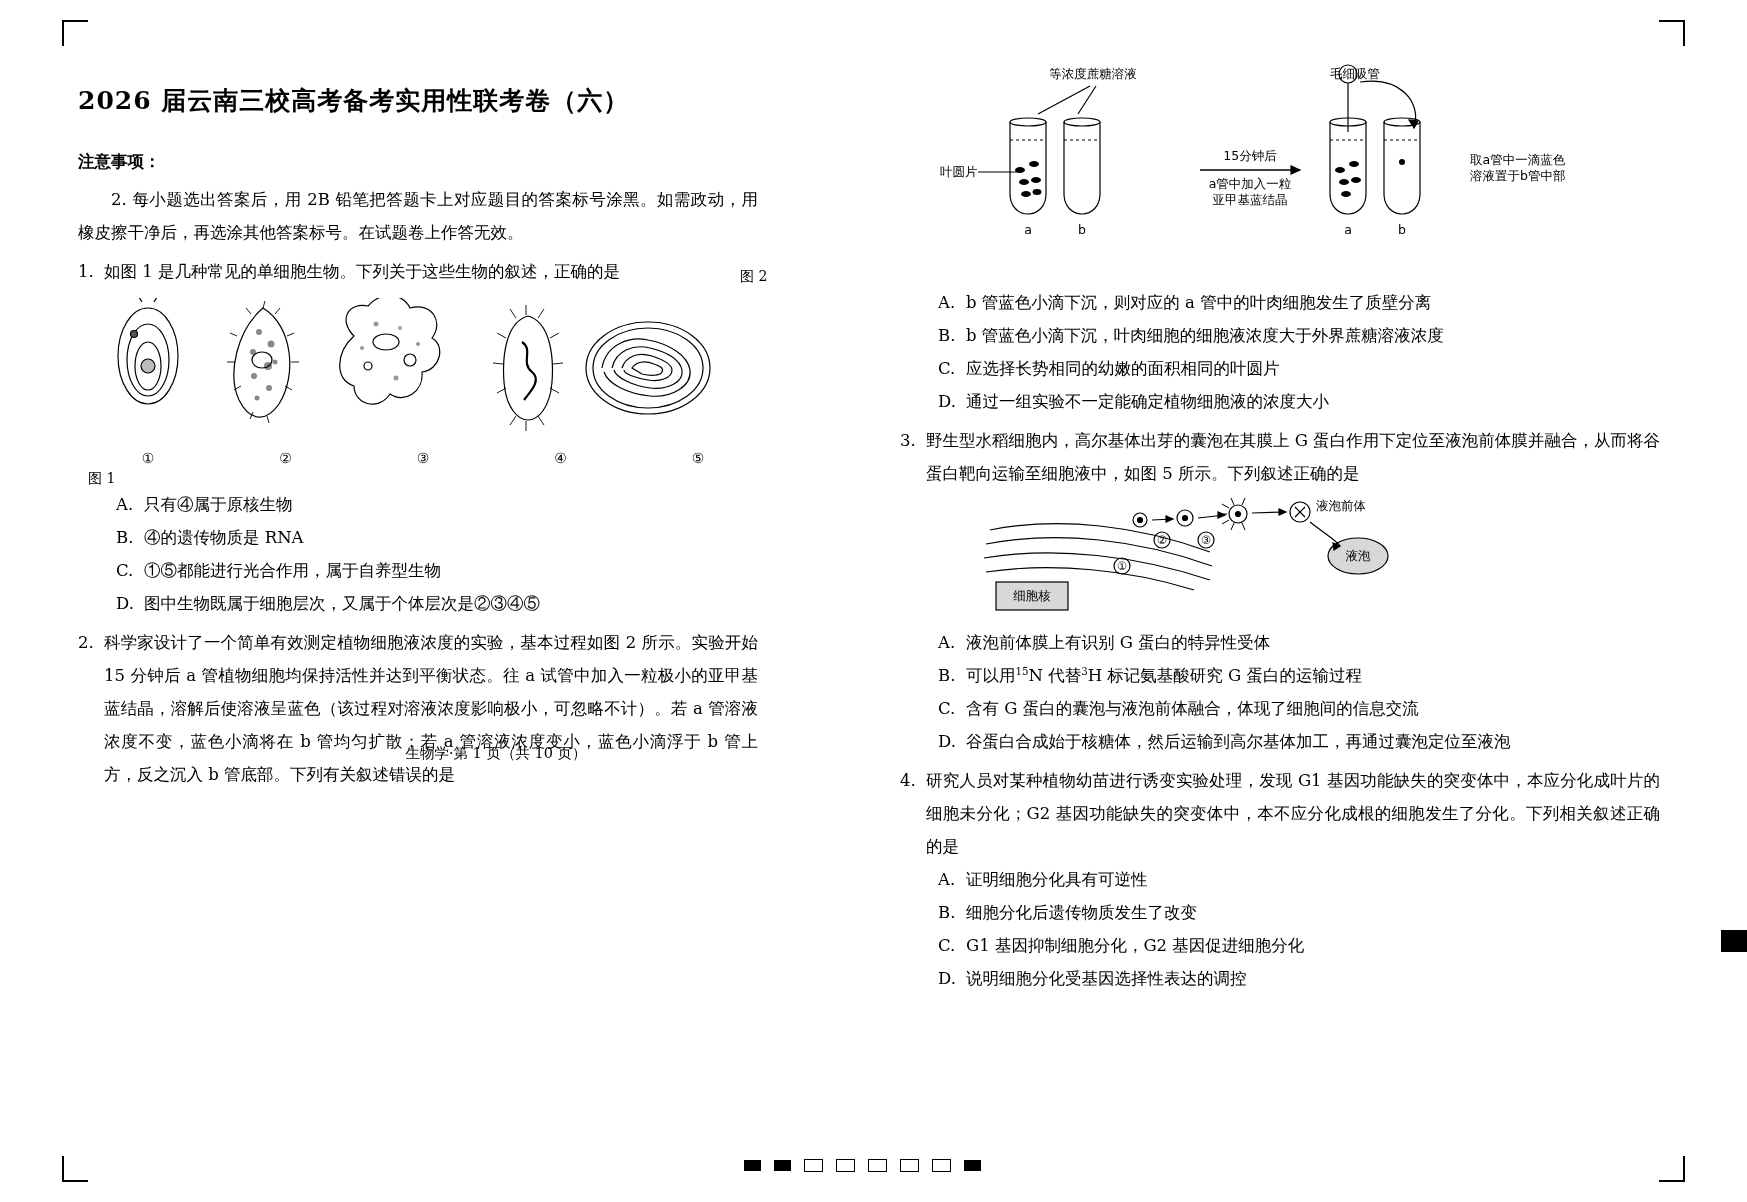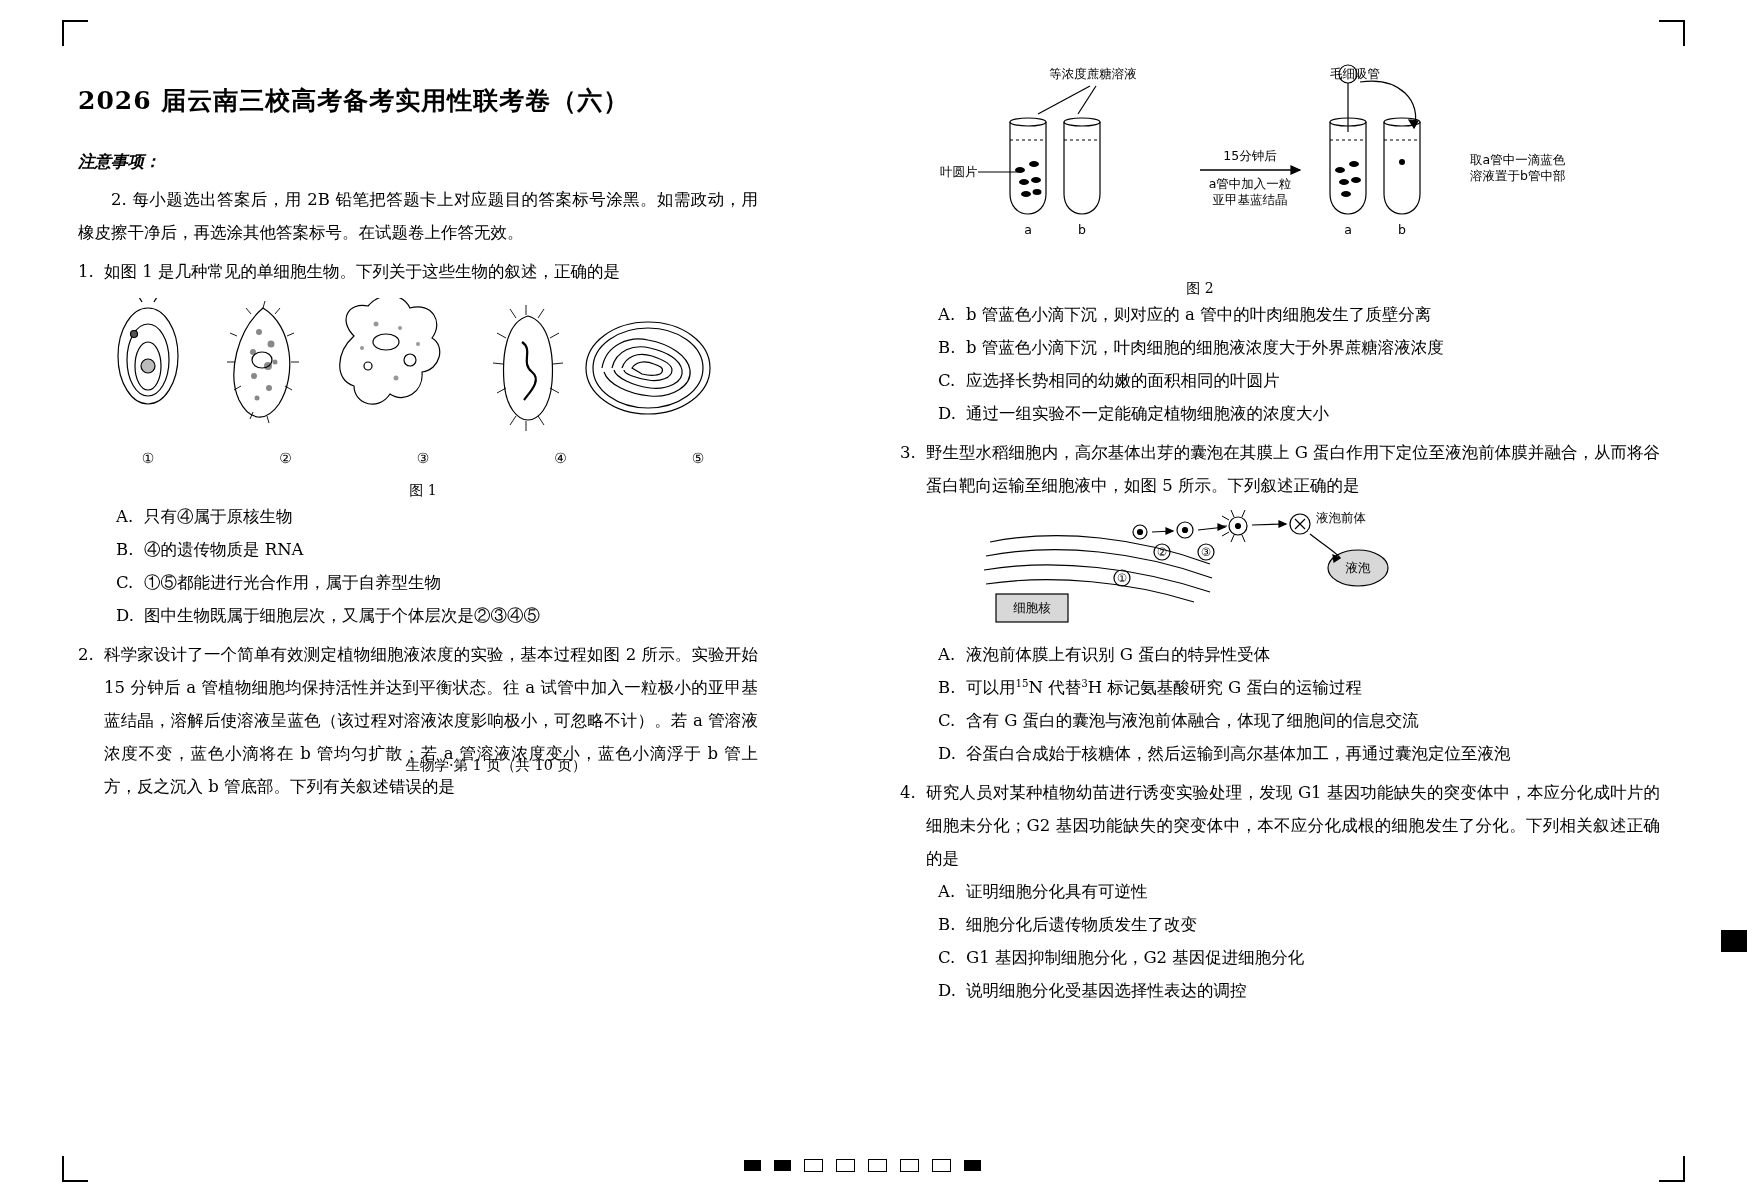--- a/index.html
+++ b/index.html
@@ -61,21 +61,20 @@
   .doc-subtitle {
     font-size: 21px;
     font-weight: bold;
     text-align: center;
     margin: 12px 0 0 0;
   }
   .notice-title {
     font-size: 16.5px;
     font-weight: bold;
     margin: 34px 0 10px 0;
-    font-style: italic;
   }
   .notice-item {
     font-size: 16.5px;
     line-height: 2.0;
     text-indent: 2em;
     margin: 0;
     text-align: justify;
   }
   .section-title {
     font-size: 16.5px;
@@ -100,23 +99,23 @@
     display: flex;
     font-size: 16.5px;
     line-height: 2.0;
     margin-left: 38px;
   }
   .opt-label { flex: 0 0 auto; width: 28px; }
   .opt-text { flex: 1 1 auto; }
   sup { font-size: 0.62em; vertical-align: super; }
 
   .figcap {
-    text-align: center;
+    text-align: left;
     font-size: 14px;
-    margin-top: 16px;
+    margin-top: 4px;
   }
 
   .footer {
     position: absolute;
     bottom: 28px;
     font-size: 14.5px;
     width: 680px;
     text-align: center;
   }
   .footer-left { left: 78px; }

